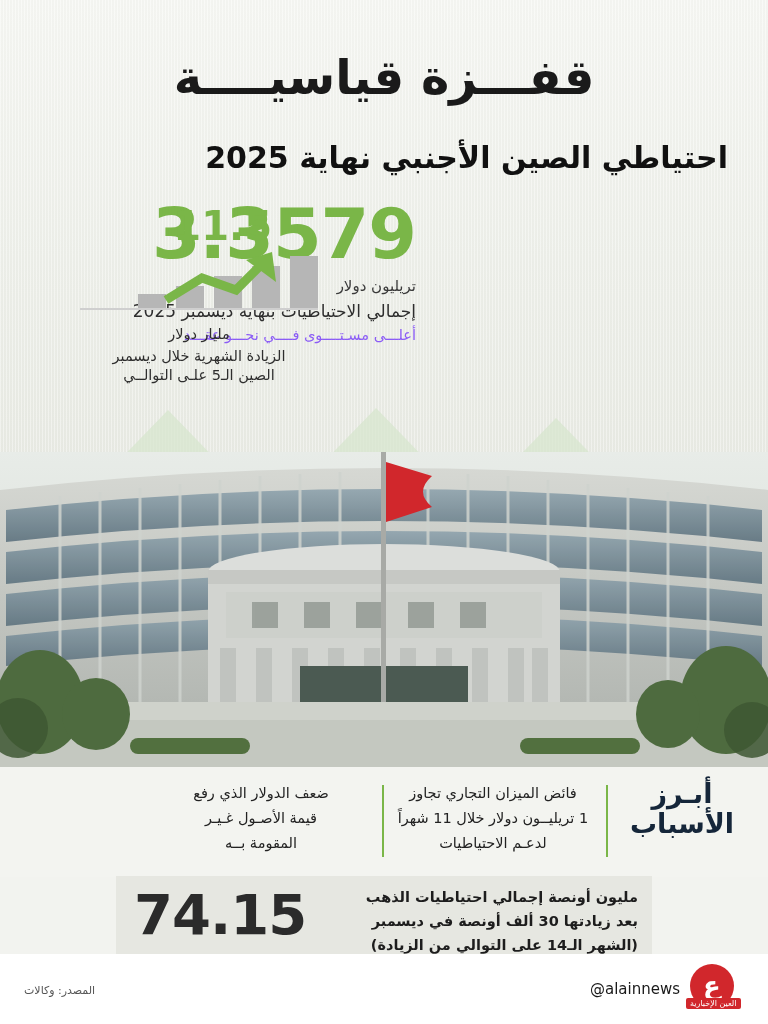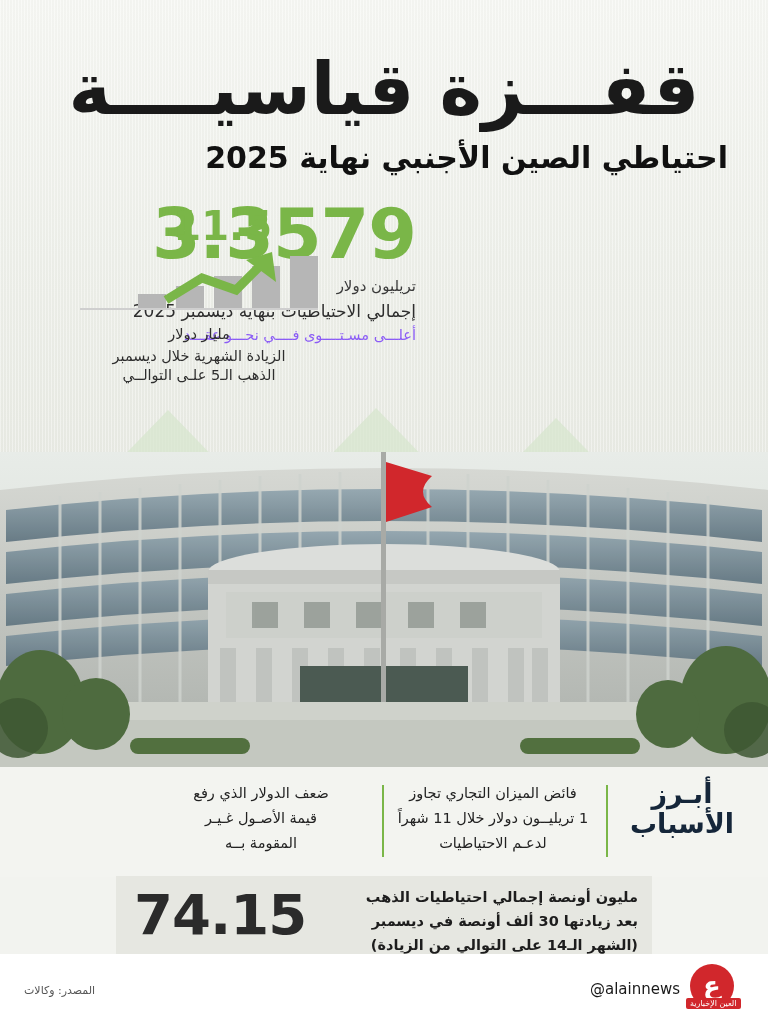--- a/index.html
+++ b/index.html
@@ -51,21 +51,21 @@
 
   
   .headline {
     position: absolute;
     top: 52px;
     right: 40px;
     left: 40px;
     text-align: center;
     font-family: "DejaVu Sans", sans-serif;
     font-weight: bold;
-    font-size: 72px;
+    font-size: 48px;
     line-height: 1.05;
     color: #1a1a1a;
     letter-spacing: 2px;
   }
   .subhead {
     position: absolute;
     top: 140px;
     right: 40px;
     left: 40px;
     text-align: right;
@@ -352,21 +352,21 @@
       <div class="mini-bar" style="right:120px; height:22px;"></div>
       <div class="mini-bar" style="right:158px; height:14px;"></div>
       <svg class="mini-arrow" viewBox="0 0 120 52">
         <polyline points="8,48 44,26 78,38 108,8" fill="none" stroke="#7ab648" stroke-width="9" stroke-linejoin="miter"></polyline>
         <polygon points="114,0 118,30 88,8" fill="#7ab648"></polygon>
       </svg>
     </div>
 
     <div class="unit">مليار دولار</div>
     <div class="desc">الزيادة الشهرية خلال ديسمبر</div>
-    <div class="desc2">الذهب الـ5 علـى التوالــي</div>
+    <div class="desc2">الصين الـ5 علـى التوالــي</div>
   </div>
 
   <div class="photo">
     <svg width="768" height="315" viewBox="0 0 768 315" preserveAspectRatio="none">
       <defs>
         <linearGradient id="sky" x1="0" y1="0" x2="0" y2="1">
           <stop offset="0%" stop-color="#e8ece8"></stop>
           <stop offset="100%" stop-color="#cfd6cf"></stop>
         </linearGradient>
         <linearGradient id="facade" x1="0" y1="0" x2="0" y2="1">

